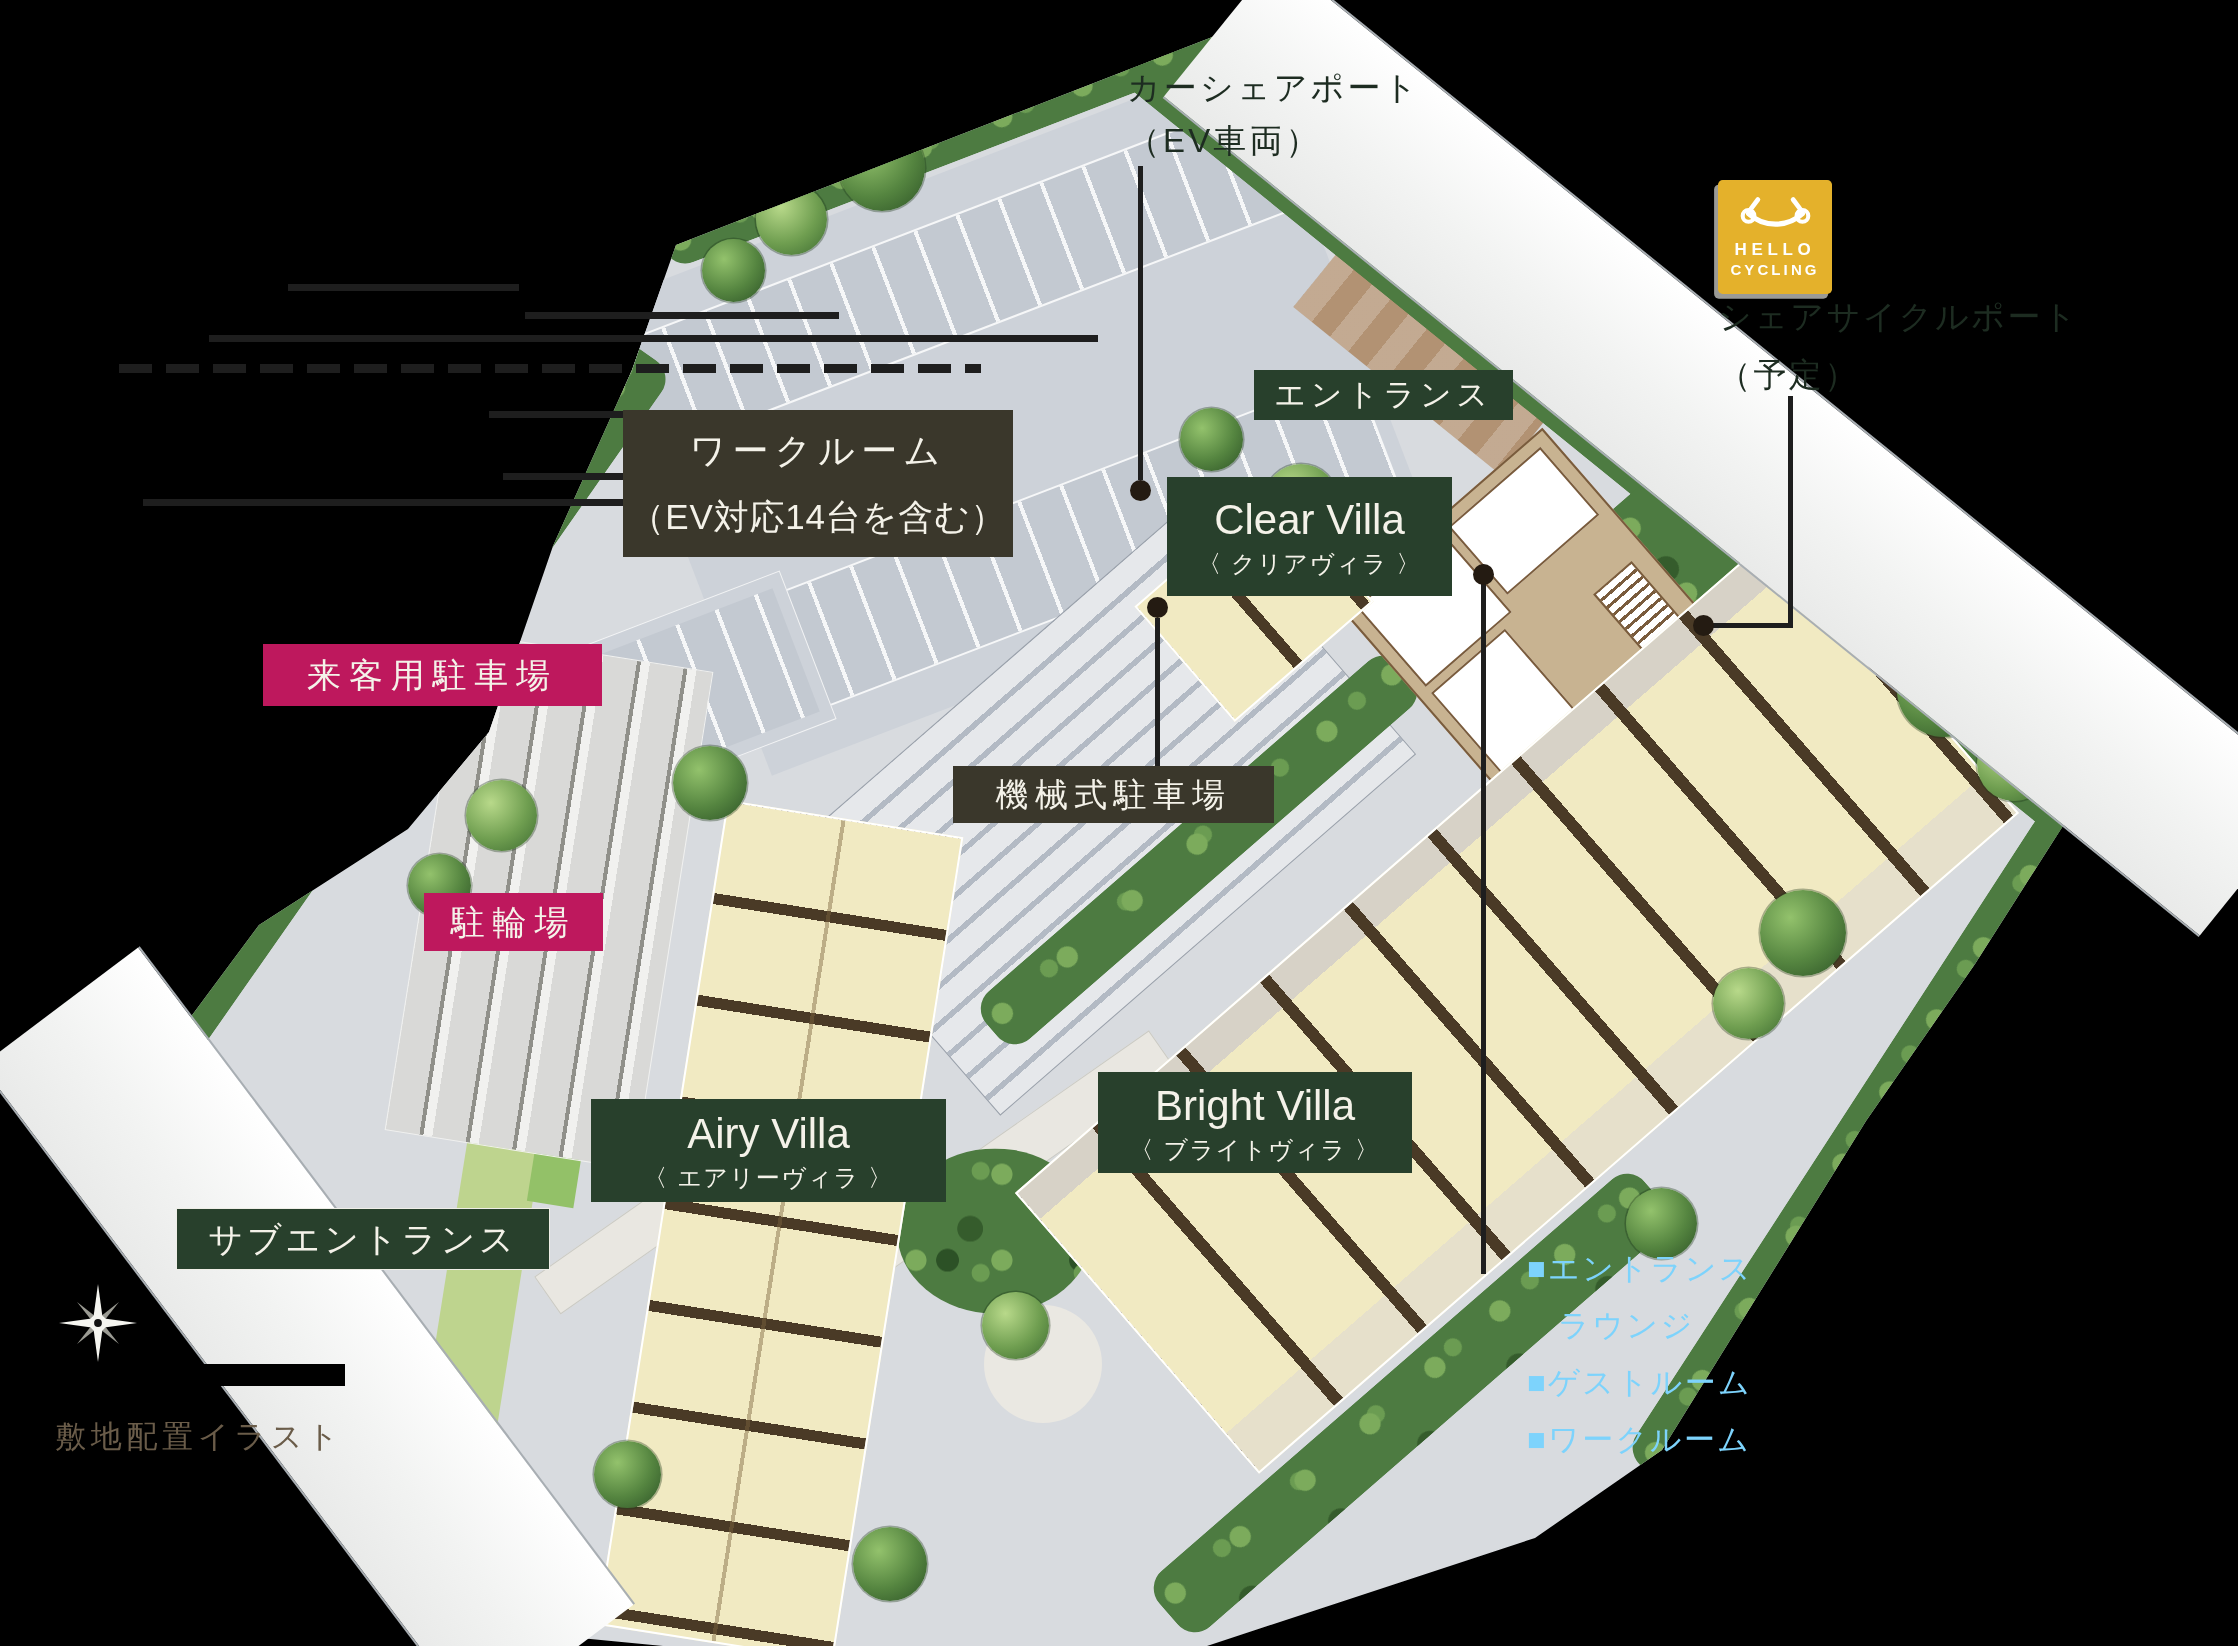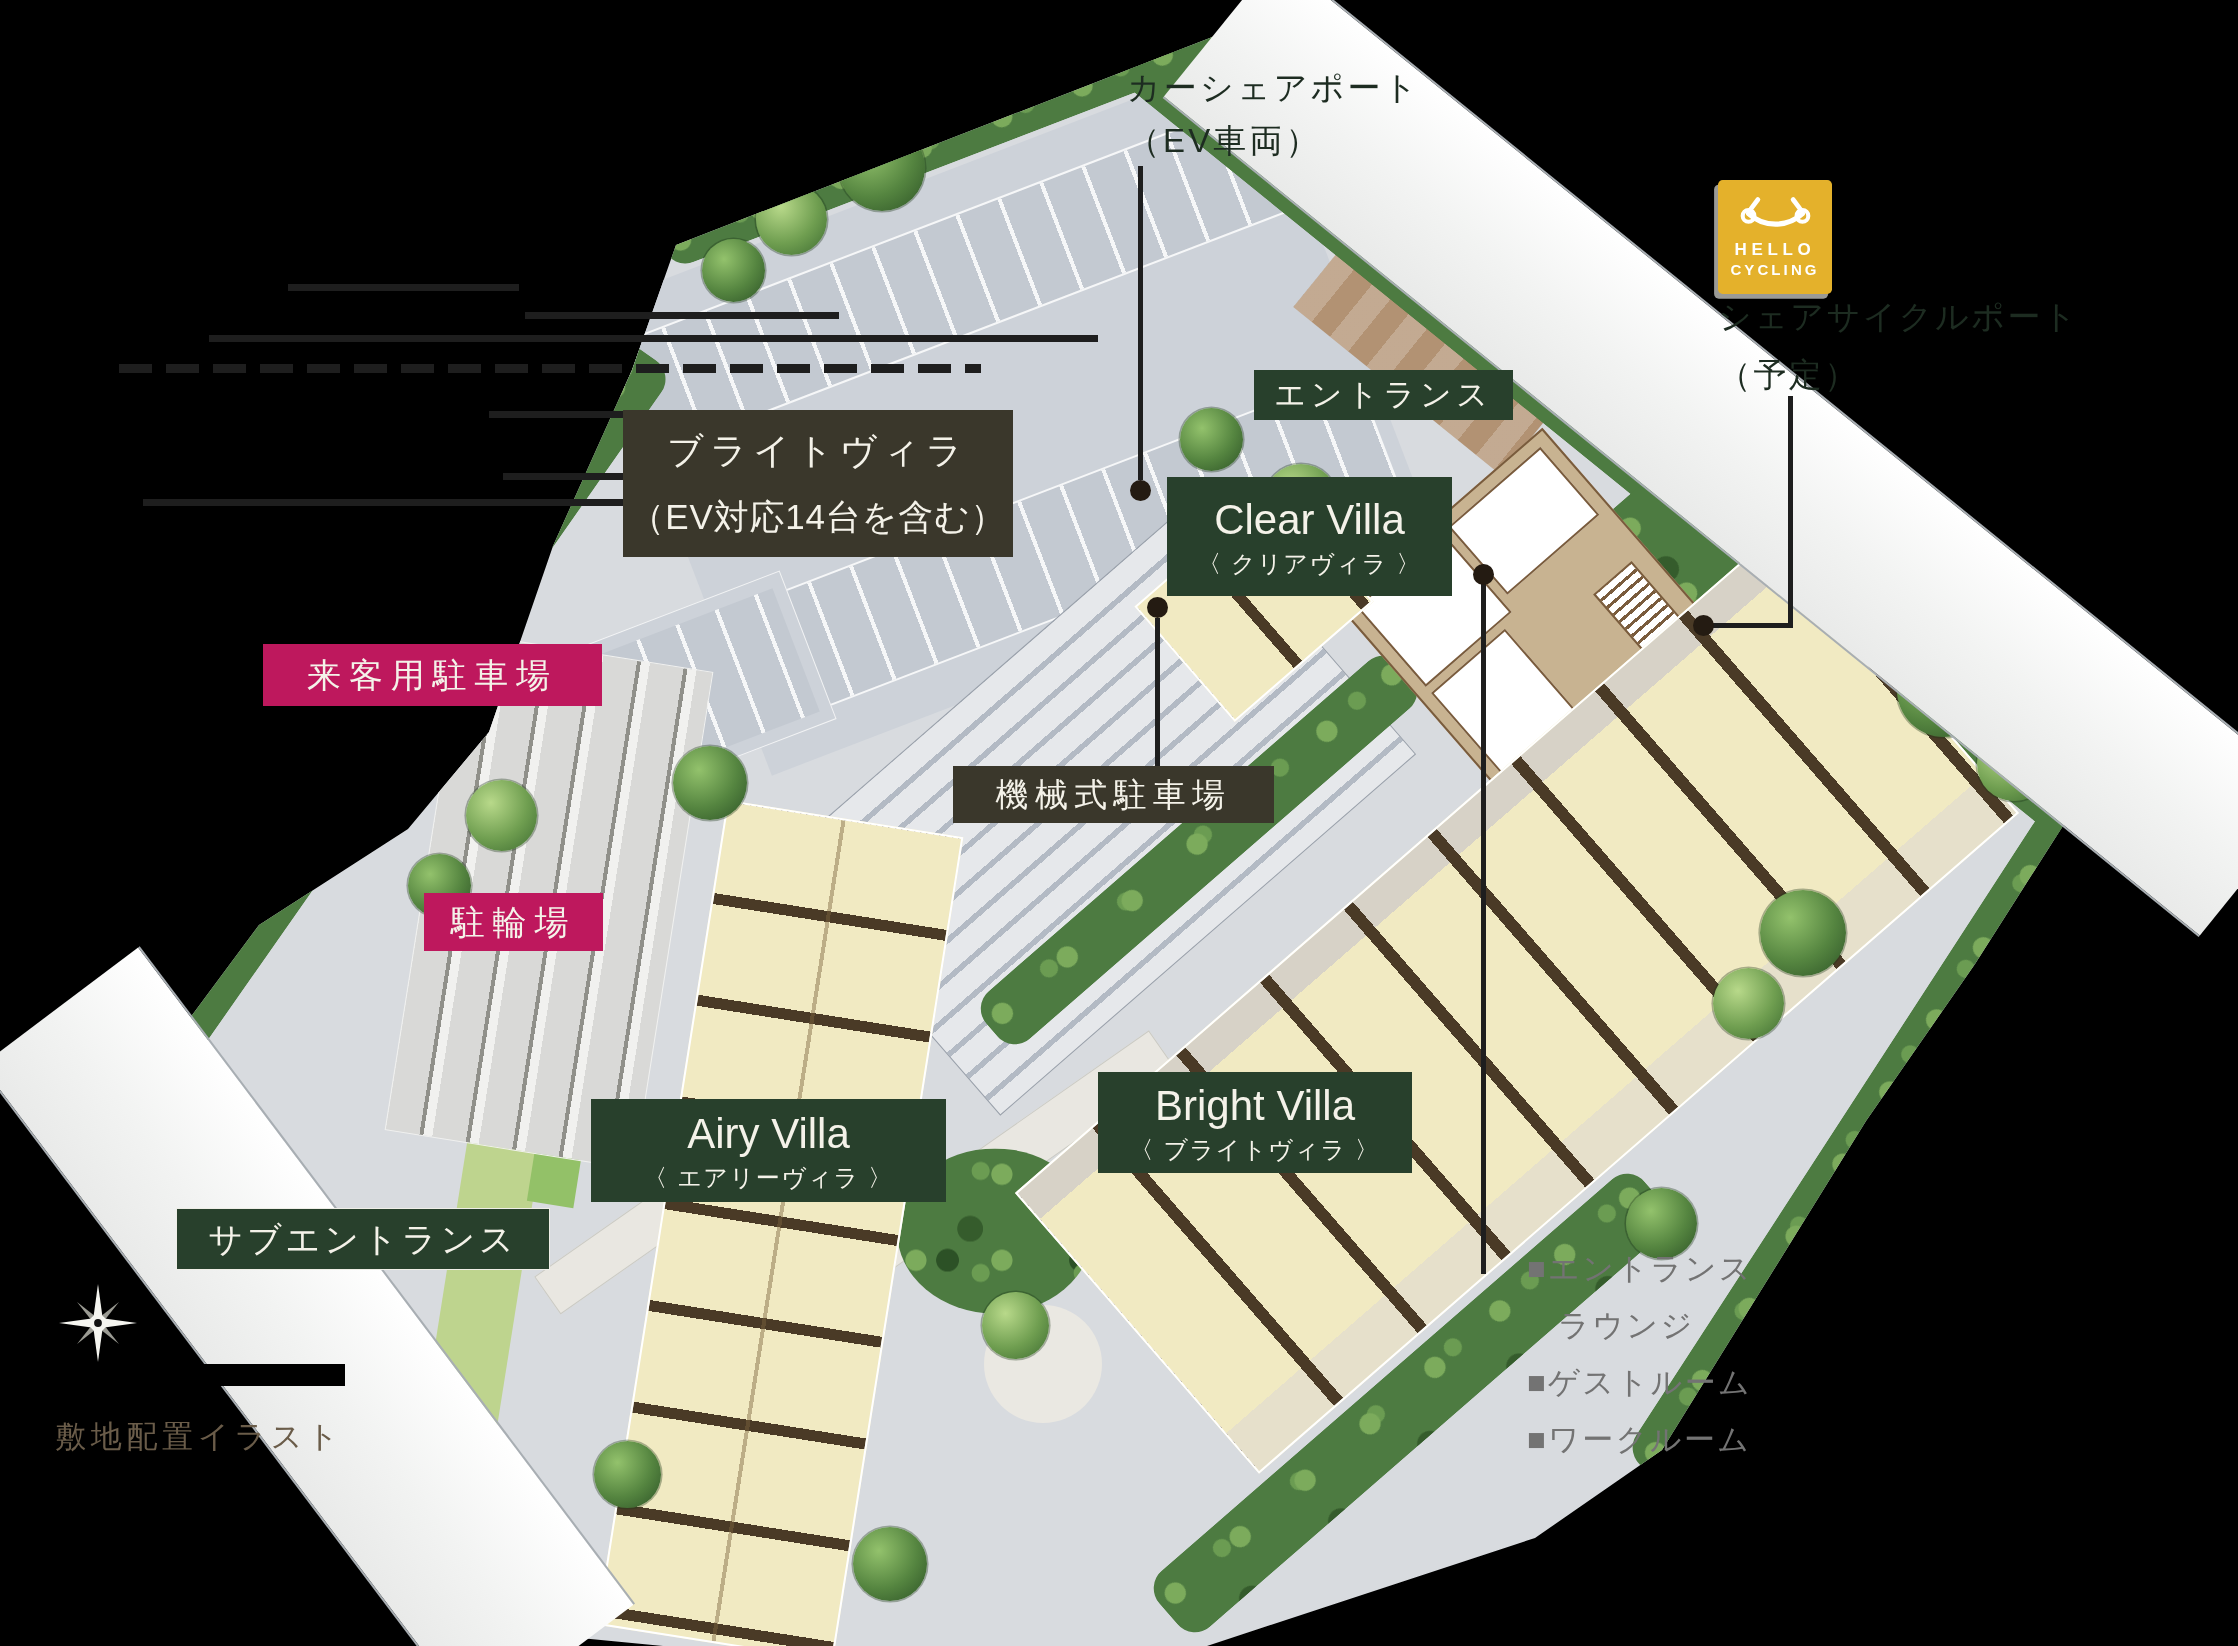--- a/index.html
+++ b/index.html
@@ -134,21 +134,21 @@
   <div class="dot" style="left:1130px;top:480px;"></div>
   <div class="dot" style="left:1147px;top:597px;"></div>
   <div class="ln" style="left:1155px;top:618px;width:4.7px;height:150px;"></div>
   <div class="dot" style="left:1473px;top:564px;"></div>
   <div class="ln" style="left:1481px;top:584px;width:4.7px;height:690px;"></div>
   <div class="dot" style="left:1693px;top:615px;"></div>
   <div class="ln" style="left:1713px;top:623px;width:78px;height:4.7px;"></div>
   <div class="ln" style="left:1788px;top:396px;width:4.7px;height:232px;"></div>
 
   <div class="lbl olive" style="left:623px;top:410px;width:390px;height:147px;">
-    <span style="font-size:36px;letter-spacing:6.3px;">ブライトヴィラ</span>
+    <span style="font-size:36px;letter-spacing:6.3px;">ワークルーム</span>
     <span style="font-size:35px;letter-spacing:0.8px;margin-top:22px;">（EV対応14台を含む）</span>
   </div>
 
   <div class="lbl gray" style="left:263px;top:644px;width:339px;height:62px;">
     <span style="font-size:34px;letter-spacing:7.8px;">来客用駐車場</span>
   </div>
 
   <div class="lbl green" style="left:1254px;top:370px;width:259px;height:50px;">
     <span style="font-size:31px;letter-spacing:4.7px;">エントランス</span>
   </div>
@@ -183,21 +183,21 @@
   <div class="ann" style="left:1127px;top:61px;font-size:33px;letter-spacing:3.1px;line-height:53px;">
     <div>カーシェアポート</div>
     <div>（EV車両）</div>
   </div>
 
   <div class="ann" style="left:1718px;top:288px;font-size:33px;letter-spacing:2.4px;line-height:58px;">
     <div>シェアサイクルポート</div>
     <div>（予定）</div>
   </div>
 
-  <div class="ann" style="left:1527px;top:1240px;font-size:31px;letter-spacing:2.4px;line-height:57px;color:#737373;">
+  <div class="ann" style="left:1527px;top:1240px;font-size:31px;letter-spacing:2.4px;line-height:57px;color:#7dd3fc;">
     <div>■エントランス</div>
     <div style="margin-left:31px;">ラウンジ</div>
     <div>■ゲストルーム</div>
     <div>■ワークルーム</div>
   </div>
 
   <div class="ann" style="left:55px;top:1416px;font-size:31px;letter-spacing:4.7px;color:#6a5c49;">敷地配置イラスト</div>
 
   <div class="badge">
     <span style="display:block;width:75px;height:41px;">

